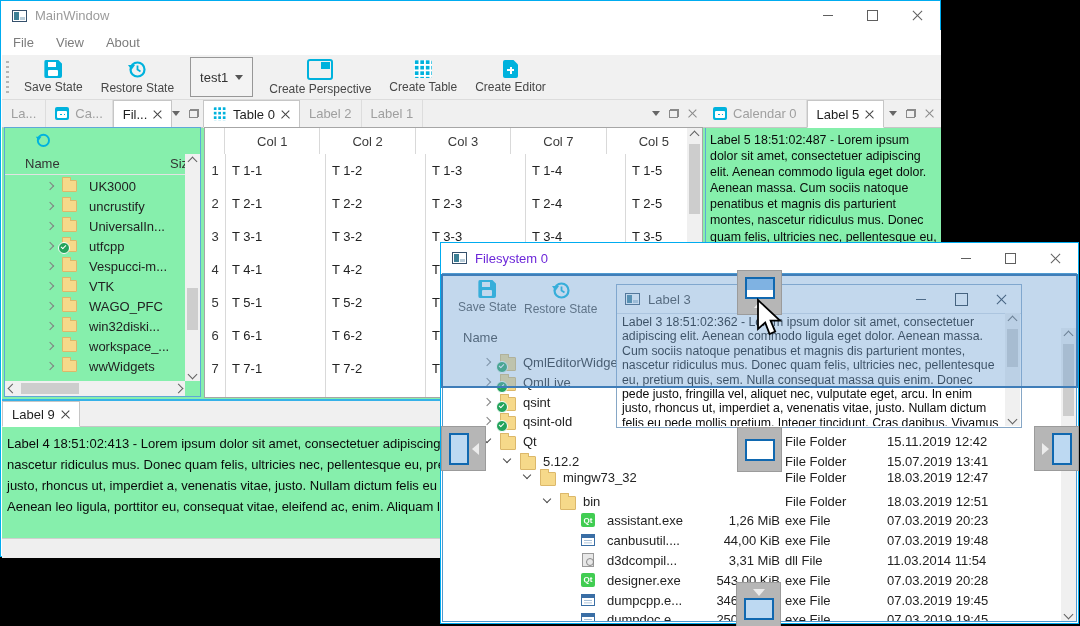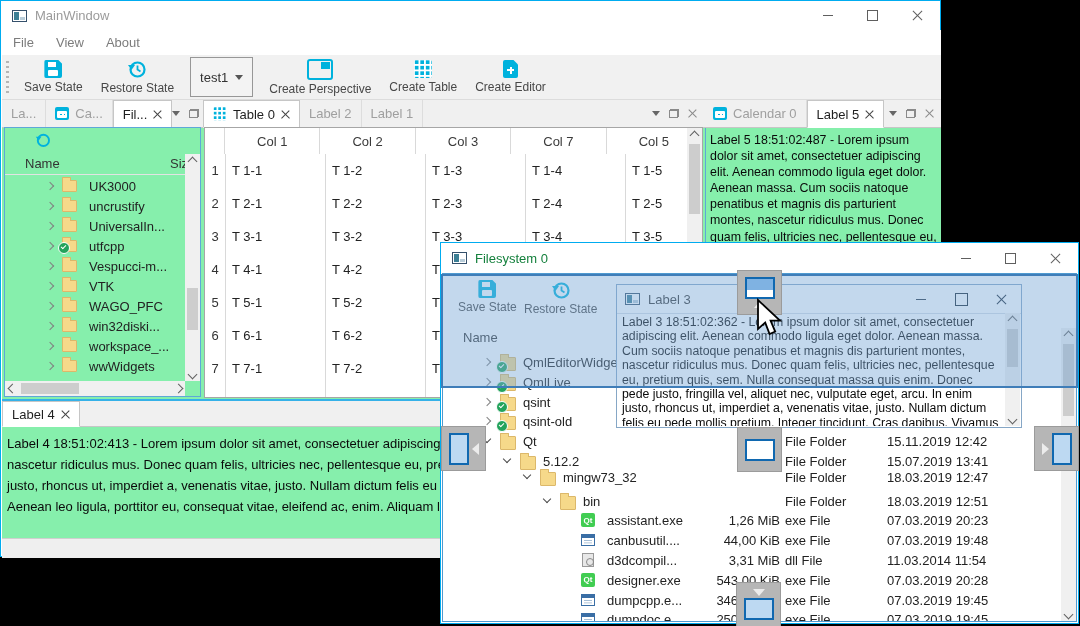--- a/index.html
+++ b/index.html
@@ -426,42 +426,42 @@
             <i></i>
           </span>
       </span>
     </div>
     <div class="abs lorem" style="left:1px;top:28px;right:1px;bottom:1px;border-left:1px solid #5ea7d8;padding:4px 3px 0 4px;overflow:hidden">Label 5 18:51:02:487 - Lorem ipsum dolor sit amet, consectetuer adipiscing elit. Aenean commodo ligula eget dolor. Aenean massa. Cum sociis natoque penatibus et magnis dis parturient montes, nascetur ridiculus mus. Donec quam felis, ultricies nec, pellentesque eu, pretium quis, sem. Nulla consequat massa quis enim. Donec pede justo, fringilla vel, aliquet nec, vulputate eget, arcu. In enim justo, rhoncus ut, imperdiet a, venenatis vitae, justo.</div>
   </div>
 
   <div class="panel" style="left:1px;top:398px;width:702px;height:139px;border-top:2px solid #35b1e8">
     <div class="tabbar" style="height:25px">
       <span class="tab active">
-        <span>Label 4</span>
+        <span>Label 9</span>
         <span class="x-sm">
             <i></i>
             <i></i>
           </span>
         </span>
     </div>
     <div class="abs" style="left:0;top:26px;right:0;bottom:0;overflow:hidden">
       <div class="lorem" style="width:1150px;padding:6px 0 0 5px;font-size:13px;line-height:21px">Label 4 18:51:02:413 - Lorem ipsum dolor sit amet, consectetuer adipiscing elit. Aenean commodo ligula eget dolor. Aenean massa. Cum sociis natoque penatibus et magnis dis parturient montes, nascetur ridiculus mus. Donec quam felis, ultricies nec, pellentesque eu, pretium quis, sem. Nulla consequat massa quis enim. Donec pede justo, fringilla vel, aliquet nec, vulputate eget, arcu. In enim justo, rhoncus ut, imperdiet a, venenatis vitae, justo. Nullam dictum felis eu pede mollis pretium. Integer tincidunt. Cras dapibus. Vivamus elementum semper nisi. Aenean vulputate eleifend tellus. Aenean leo ligula, porttitor eu, consequat vitae, eleifend ac, enim. Aliquam lorem ante.</div>
     </div>
   </div>
 
   <div class="abs" style="left:1px;top:537px;width:939px;height:19px;background:#efefef;border-top:1px solid #cfcfcf"></div>
 </div>
 
 <div class="win" style="left:440px;top:242px;width:639px;height:382px;z-index:20">
   <div class="titlebar" style="height:30px">
     <span class="ads-ico" style="margin-left:11px">
         <i></i>
         <u></u>
       </span>
-    <span class="title-text" style="color:#15803d">Filesystem 0</span>
+    <span class="title-text" style="color:#6d28d9">Filesystem 0</span>
     <span class="winbtns">
       <span class="winbtn">
           <span class="g-min"></span>
         </span>
       <span class="winbtn">
           <span class="g-max"></span>
         </span>
       <span class="winbtn">
           <span class="xg">
             <i></i>

